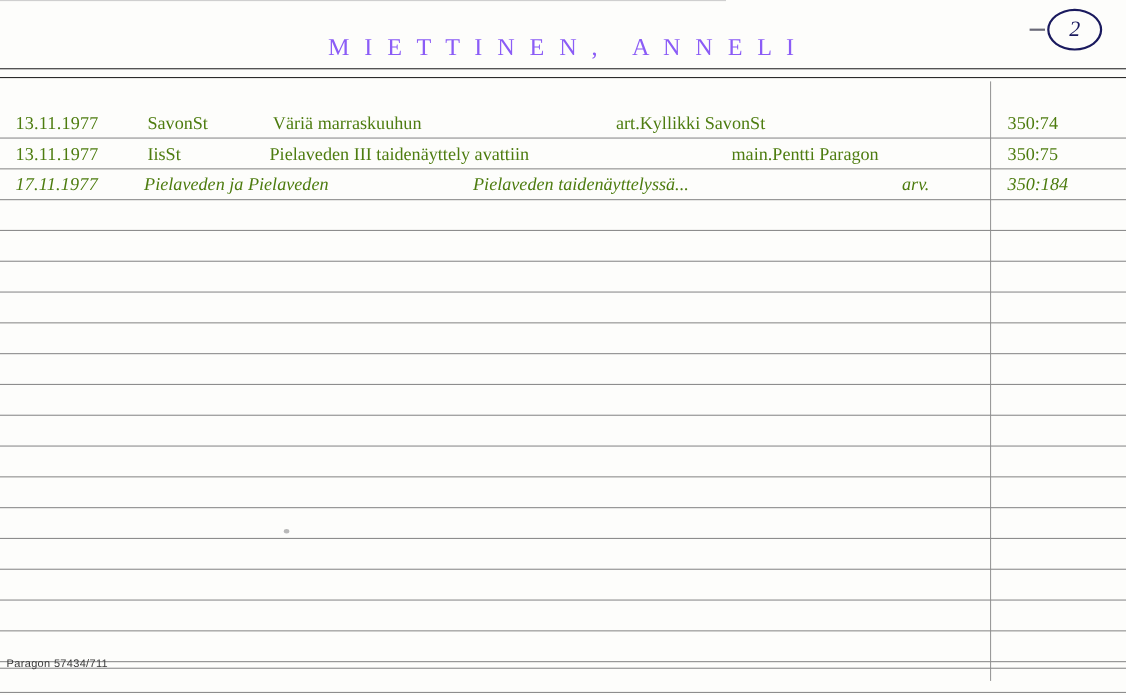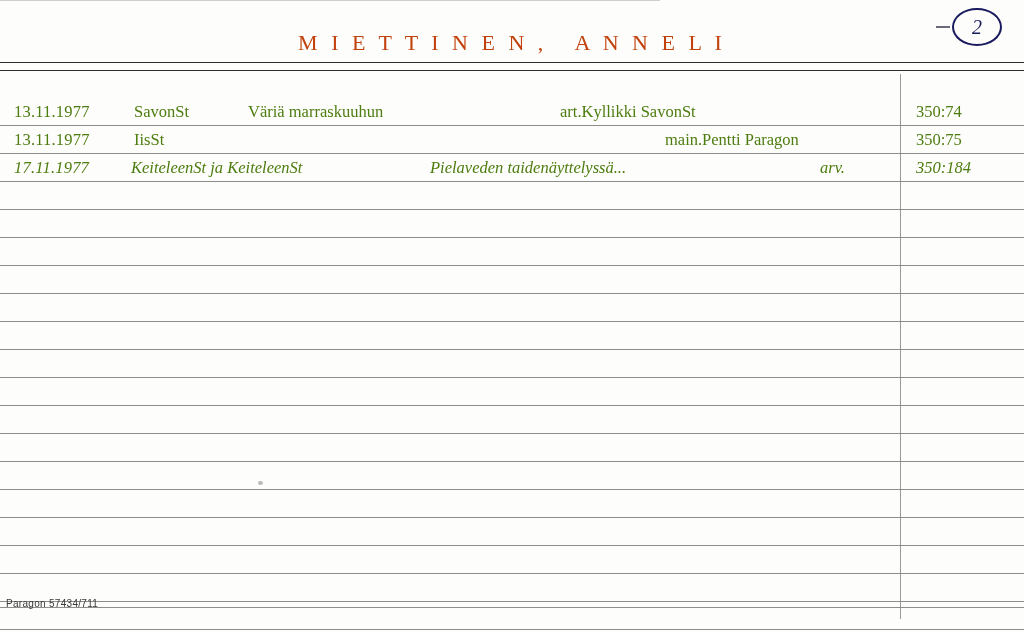--- a/index.html
+++ b/index.html
@@ -21,21 +21,21 @@
   
   .header-title {
     position: absolute;
     top: 30px;
     left: 0;
     width: 1024px;
     text-align: center;
     font-family: "Liberation Serif", serif;
     font-size: 22px;
     letter-spacing: 4px;
-    color: #c2410c;
+    color: #8b5cf6;
     white-space: pre;
   }
   .page-number {
     position: absolute;
     top: 8px;
     right: 22px;
     width: 46px;
     height: 34px;
     border: 2px solid #1a1a5e;
     border-radius: 50%;
@@ -168,28 +168,29 @@
     <span class="c-source" style="left:134px;">SavonSt</span>
     <span class="c-title" style="left:248px;">Väriä marraskuuhun</span>
     <span class="c-person" style="left:560px;">art.Kyllikki SavonSt</span>
     <span class="c-ref">350:74</span>
   </div>
   <div class="rule light" style="top:125px;"></div>
 
   <div class="row" style="top:126px;">
     <span class="c-date">13.11.1977</span>
     <span class="c-source" style="left:134px;">IisSt</span>
+    <span class="c-title" style="left:245px;">Pielaveden III taidenäyttely avattiin</span>
     <span class="c-person" style="left:665px;">main.Pentti Paragon</span>
     <span class="c-ref">350:75</span>
   </div>
   <div class="rule light" style="top:153px;"></div>
 
   <div class="row" style="top:154px;font-style:italic;">
     <span class="c-date">17.11.1977</span>
-    <span class="c-source" style="left:131px;">KeiteleenSt ja KeiteleenSt</span>
+    <span class="c-source" style="left:131px;">Pielaveden ja Pielaveden</span>
     <span class="c-title" style="left:430px;">Pielaveden taidenäyttelyssä...</span>
     <span class="c-person" style="left:820px;">arv.</span>
     <span class="c-ref">350:184</span>
   </div>
   <div class="rule light" style="top:181px;"></div>
 
   <div id="blank-lines">
       <div class="rule light" style="top: 209px;"></div>
       <div class="rule light" style="top: 237px;"></div>
       <div class="rule light" style="top: 265px;"></div>

